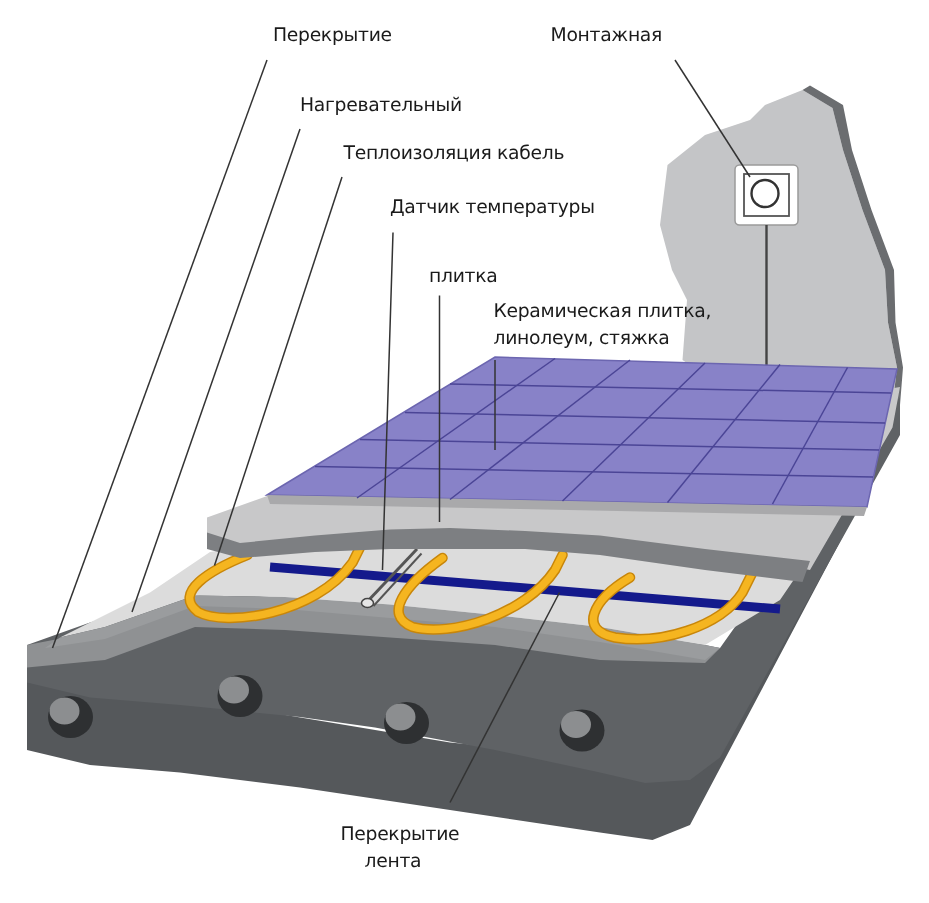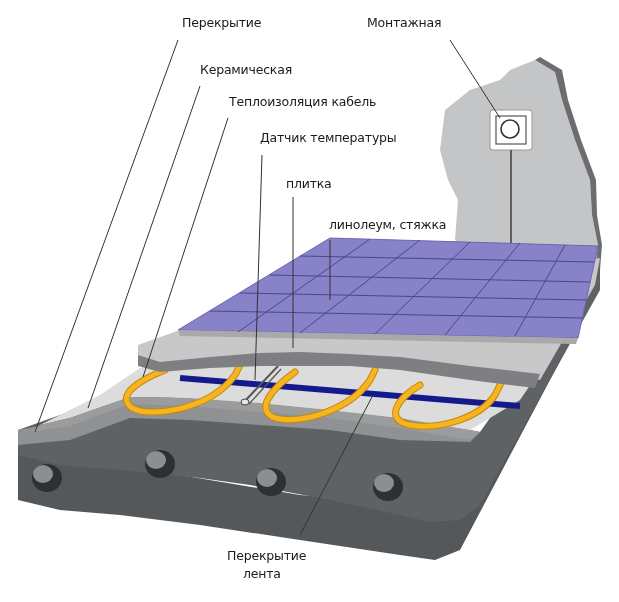--- a/index.html
+++ b/index.html
@@ -98,20 +98,21 @@
       <line x1="262" y1="155" x2="255" y2="380"></line>
       <line x1="293" y1="197" x2="293" y2="348"></line>
       <line x1="330" y1="240" x2="330" y2="300"></line>
       <line x1="450" y1="40" x2="500" y2="118"></line>
       <line x1="373" y1="395" x2="300" y2="535"></line>
     </g>
   </svg>
 
   <div class="lbl" style="left:182px; top:15px;">Перекрытие</div>
   <div class="lbl" style="left:367px; top:15px;">Монтажная</div>
-  <div class="lbl" style="left:200px; top:62px;">Керамическая</div>
+  <div class="lbl" style="left:200px; top:62px;">Нагревательный</div>
   <div class="lbl" style="left:229px; top:94px;">Теплоизоляция кабель</div>
   <div class="lbl" style="left:260px; top:130px;">Датчик температуры</div>
   <div class="lbl" style="left:286px; top:176px;">плитка</div>
+  <div class="lbl" style="left:329px; top:199px;">Керамическая плитка,</div>
   <div class="lbl" style="left:329px; top:217px;">линолеум, стяжка</div>
   <div class="lbl" style="left:227px; top:548px;">Перекрытие</div>
   <div class="lbl" style="left:243px; top:566px;text-align:center;">лента</div>
 </div>
 
 </body></html>

